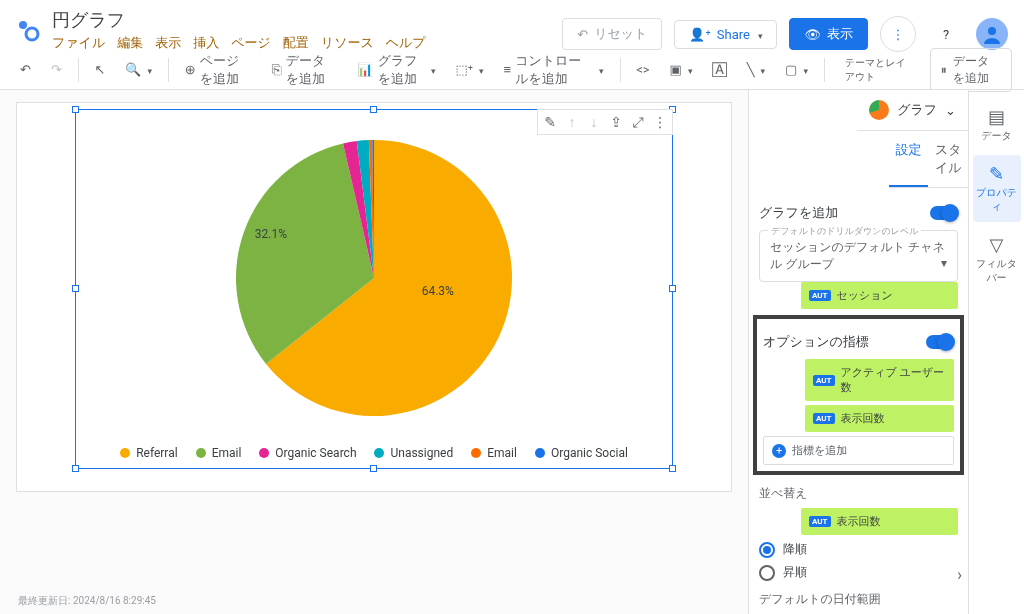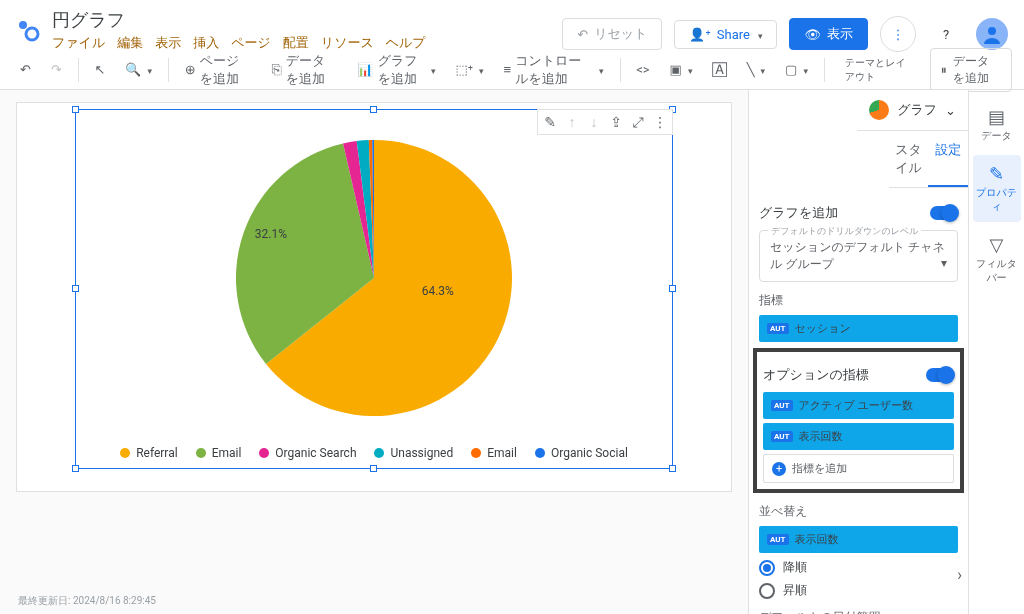--- a/index.html
+++ b/index.html
@@ -52,21 +52,21 @@
 .panel-tabs { display: flex; border-bottom: 1px solid #e0e0e0; }
 .panel-tab { flex: 1; text-align: center; padding: 10px 0; font-size: 13px; cursor: pointer; color: #5f6368; }
 .panel-tab.active { color: #1a73e8; border-bottom: 2px solid #1a73e8; }
 .panel-body { padding: 8px 10px; flex: 1; }
 .section-title { font-size: 12px; color: #5f6368; margin: 10px 0 6px; }
 .row { display: flex; align-items: center; justify-content: space-between; margin: 8px 0; }
 .toggle { width: 28px; height: 14px; background: #1a73e8; border-radius: 7px; position: relative; cursor: pointer; }
 .toggle::after { content:''; position:absolute; right:-1px; top:-2px; width:18px; height:18px; background:#1a73e8; border-radius:50%; box-shadow:0 1px 3px rgba(0,0,0,.3); }
 .select-box { border: 1px solid #dadce0; border-radius: 4px; padding: 8px 10px; position: relative; font-size: 12px; color: #5f6368; }
 .select-box .small { font-size: 9px; color: #9aa0a6; position: absolute; top: -6px; left: 8px; background: #fff; padding: 0 3px; }
-.chip { background: #0ea5e9; padding: 6px 8px; border-radius: 2px; font-size: 11px; display: flex; align-items: center; gap: 6px; margin-bottom: 4px; }
+.chip { background: #bef264; padding: 6px 8px; border-radius: 2px; font-size: 11px; display: flex; align-items: center; gap: 6px; margin-bottom: 4px; margin-left: 42px; }
 .chip .aut { background: #1a73e8; color: #fff; font-size: 8px; padding: 1px 3px; border-radius: 2px; font-weight: bold; }
 .add-chip { border: 1px solid #dadce0; padding: 6px 8px; font-size: 11px; color: #5f6368; display: flex; align-items: center; gap: 6px; border-radius: 2px; cursor: pointer; }
 .add-chip .plus { width: 14px; height: 14px; border-radius: 50%; background: #1a73e8; color: #fff; display: flex; align-items: center; justify-content: center; font-size: 11px; }
 .highlight-box { border: 4px solid #404040; padding: 6px; margin: 6px -6px; }
 .radio-row { display: flex; align-items: center; gap: 8px; margin: 6px 0; font-size: 12px; }
 .radio { width: 16px; height: 16px; border: 2px solid #5f6368; border-radius: 50%; display: inline-flex; align-items: center; justify-content: center; }
 .radio.checked { border-color: #1a73e8; }
 .radio.checked::after { content:''; width: 8px; height: 8px; background: #1a73e8; border-radius: 50%; }
 .expand-arrow { position: absolute; bottom: 30px; right: 6px; color: #5f6368; cursor: pointer; font-size: 16px; }
 
@@ -217,35 +217,34 @@
     <div class="footer-text">最終更新日: 2024/8/16 8:29:45</div>
   </div>
 
   <div class="right-panel">
     <div class="panel-head">
       <div class="chart-type-icon"></div>
       <span>グラフ</span>
       <span style="margin-left:auto;cursor:pointer">⌄</span>
     </div>
     <div class="panel-tabs">
+      <div class="panel-tab active">設定</div>
       <div class="panel-tab">スタイル</div>
-      <div class="panel-tab active">設定</div>
     </div>
     <div class="panel-body">
       <div class="row">
         <span>グラフを追加</span>
         <div class="toggle"></div>
       </div>
       <div class="select-box">
         <span class="small">デフォルトのドリルダウンのレベル</span>
         <span>セッションのデフォルト チャネル グループ</span>
         <span style="float:right">▾</span>
       </div>
 
-      <div class="section-title">指標</div>
       <div class="chip">
           <span class="aut">AUT</span>
           <span>セッション</span>
         </div>
 
       <div class="highlight-box">
         <div class="row">
           <span>オプションの指標</span>
           <div class="toggle"></div>
         </div>

